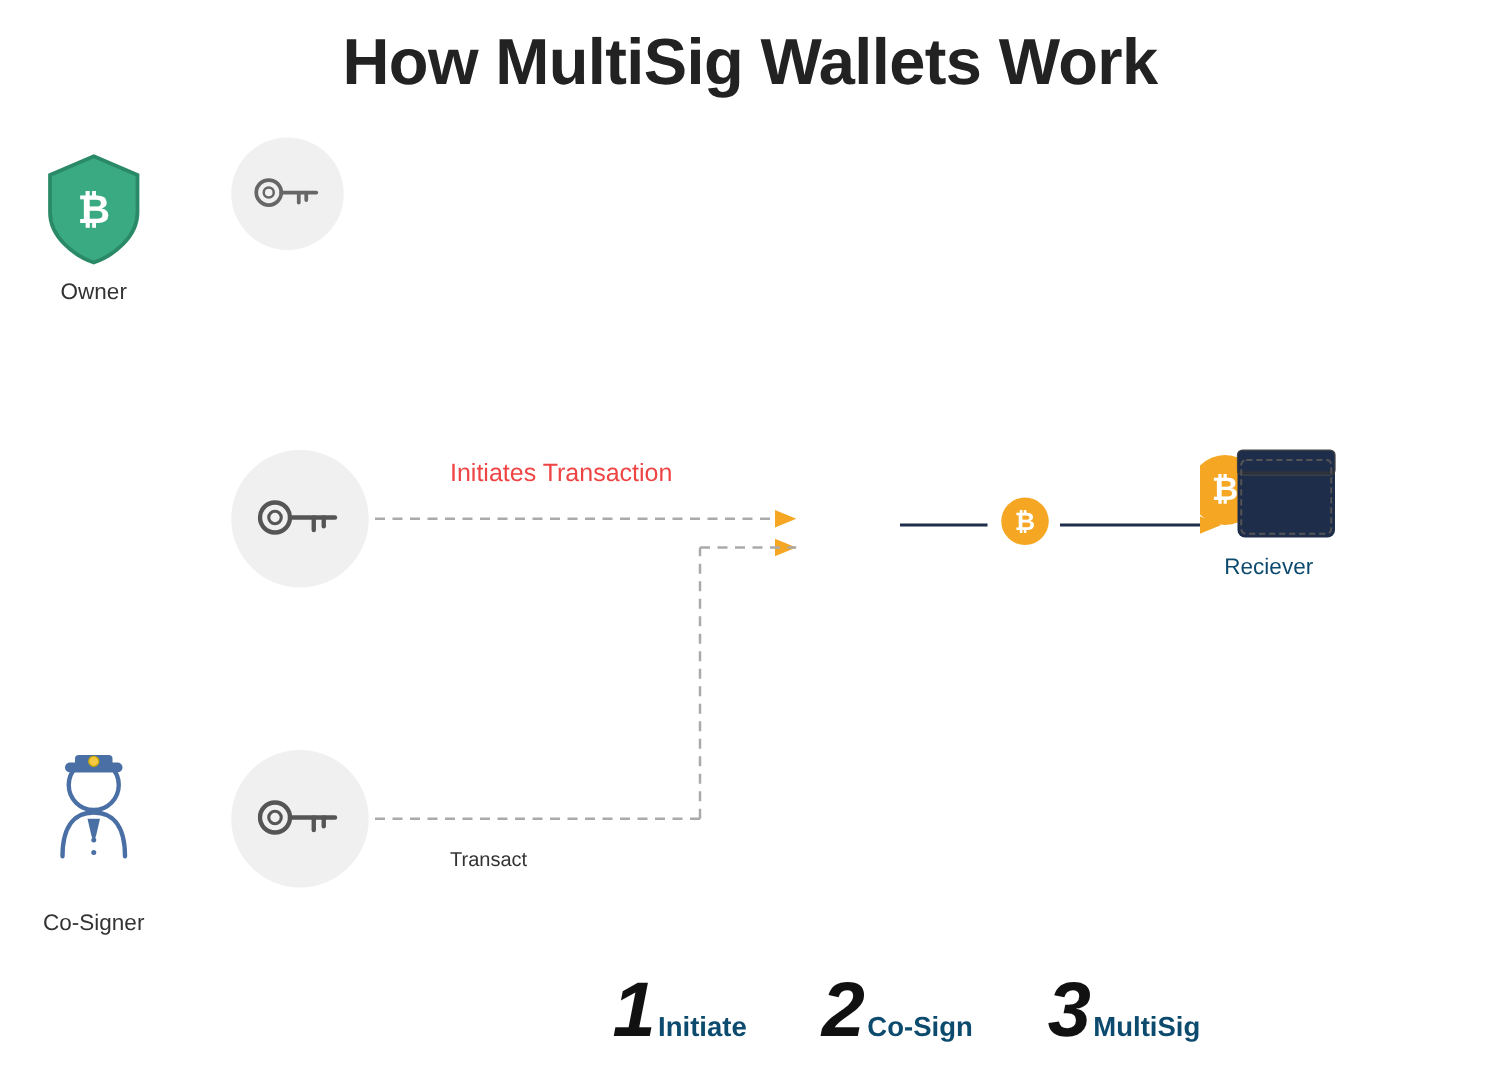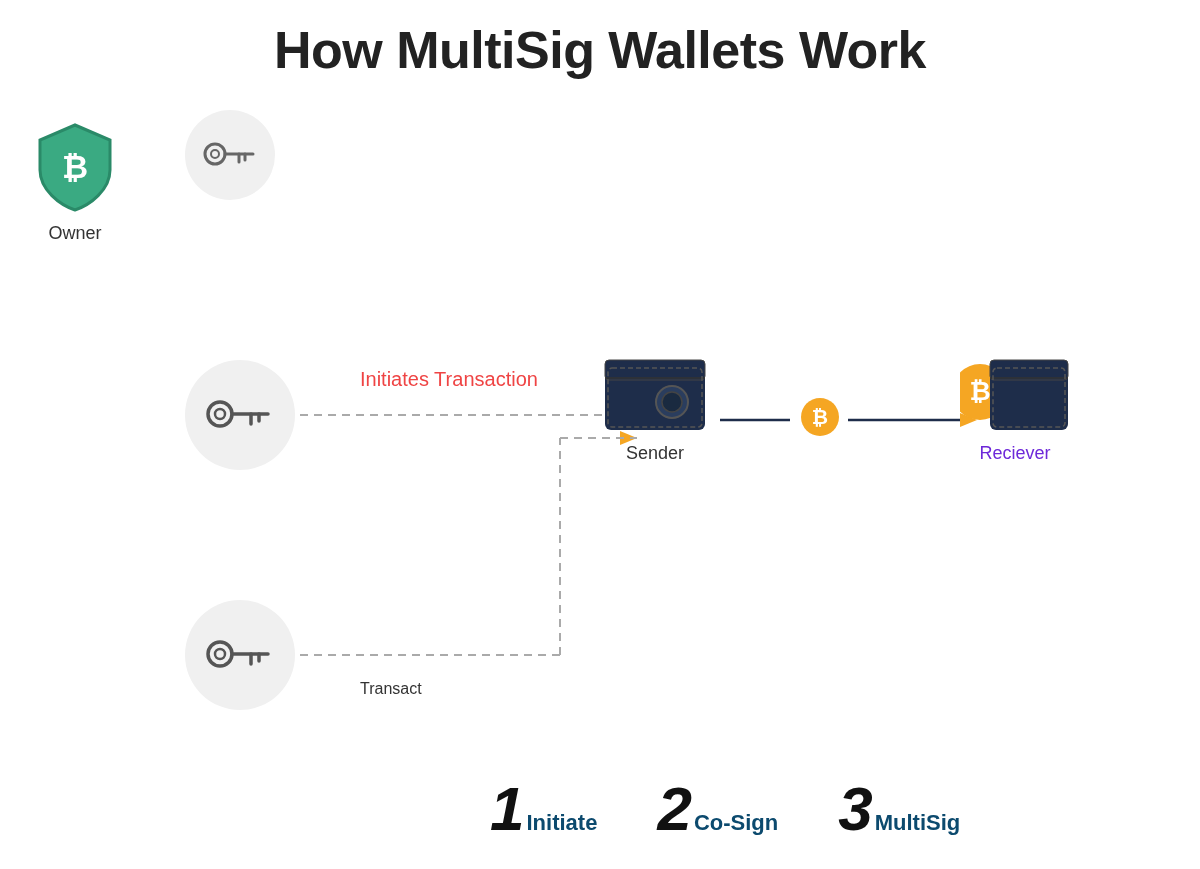--- a/index.html
+++ b/index.html
@@ -159,21 +159,21 @@
     .receiver-group {
       position: absolute;
       left: 960px;
       top: 260px;
       display: flex;
       flex-direction: column;
       align-items: center;
     }
     .receiver-label {
       font-size: 18px;
-      color: #6d28d9;
+      color: #0c4a6e;
       margin-top: 8px;
     }
 
     
     .lines-svg {
       position: absolute;
       top: 0;
       left: 0;
       width: 1200px;
       height: 780px;
@@ -256,51 +256,55 @@
   <div class="key-circle-mid">
     <svg width="68" height="36" viewBox="0 0 68 36">
       <circle cx="14" cy="17" r="12" fill="none" stroke="#555" stroke-width="3.5"></circle>
       <circle cx="14" cy="17" r="5" fill="none" stroke="#555" stroke-width="2.5"></circle>
       <line x1="26" y1="17" x2="62" y2="17" stroke="#555" stroke-width="3.5" stroke-linecap="round"></line>
       <line x1="53" y1="17" x2="53" y2="24" stroke="#555" stroke-width="3.5" stroke-linecap="round"></line>
       <line x1="45" y1="17" x2="45" y2="27" stroke="#555" stroke-width="3.5" stroke-linecap="round"></line>
     </svg>
   </div>
 
+  <div class="cosigner-group">
+    <svg width="90" height="120" viewBox="0 0 90 120">
+
+      <circle cx="45" cy="28" r="20" fill="none" stroke="#4a6fa5" stroke-width="3.5"></circle>
+
+      <rect x="22" y="10" width="46" height="8" rx="4" fill="#4a6fa5"></rect>
+      <rect x="30" y="4" width="30" height="10" rx="3" fill="#4a6fa5"></rect>
+
+      <circle cx="45" cy="9" r="4" fill="#f5c842" stroke="#cca800" stroke-width="1"></circle>
+
+      <path d="M20 85 C20 58 32 50 45 50 C58 50 70 58 70 85" fill="none" stroke="#4a6fa5" stroke-width="3.5" stroke-linecap="round"></path>
+
+      <circle cx="45" cy="62" r="2" fill="#4a6fa5"></circle>
+      <circle cx="45" cy="72" r="2" fill="#4a6fa5"></circle>
+      <circle cx="45" cy="82" r="2" fill="#4a6fa5"></circle>
+
+      <polygon points="40,55 50,55 47,68 45,74 43,68" fill="#4a6fa5"></polygon>
+    </svg>
+    <span class="cosigner-label">Co-Signer</span>
+  </div>
 
   <div class="key-circle-bot">
     <svg width="68" height="36" viewBox="0 0 68 36">
       <circle cx="14" cy="17" r="12" fill="none" stroke="#555" stroke-width="3.5"></circle>
       <circle cx="14" cy="17" r="5" fill="none" stroke="#555" stroke-width="2.5"></circle>
       <line x1="26" y1="17" x2="62" y2="17" stroke="#555" stroke-width="3.5" stroke-linecap="round"></line>
       <line x1="53" y1="17" x2="53" y2="24" stroke="#555" stroke-width="3.5" stroke-linecap="round"></line>
       <line x1="45" y1="17" x2="45" y2="27" stroke="#555" stroke-width="3.5" stroke-linecap="round"></line>
     </svg>
   </div>
 
   <div class="initiates-label">Initiates Transaction</div>
 
   <div class="authorize-label">Transact</div>
 
-  <div class="sender-group">
-    <svg width="110" height="85" viewBox="0 0 110 85">
-
-      <rect x="5" y="15" width="100" height="65" rx="6" fill="#1e2d4a"></rect>
-
-      <rect x="5" y="10" width="100" height="20" rx="4" fill="#1e2d4a" stroke="#444" stroke-width="1"></rect>
-
-      <line x1="5" y1="28" x2="105" y2="28" stroke="#333" stroke-width="1.5"></line>
-
-      <circle cx="72" cy="52" r="16" fill="#2a3d5e" stroke="#555" stroke-width="2"></circle>
-      <circle cx="72" cy="52" r="10" fill="#1a2a40" stroke="#444" stroke-width="1.5"></circle>
-
-      <rect x="8" y="18" width="94" height="59" rx="4" fill="none" stroke="#555" stroke-width="1.5" stroke-dasharray="5,3"></rect>
-    </svg>
-    <span class="sender-label">Sender</span>
-  </div>
 
   <div style="position:absolute; left:800px; top:307px;">
     <svg width="40" height="40" viewBox="0 0 40 40">
       <circle cx="20" cy="20" r="19" fill="#f5a623"></circle>
       <text x="20" y="27" text-anchor="middle" font-size="20" font-weight="bold" fill="white">₿</text>
     </svg>
   </div>
 
   <div class="receiver-group">
     <svg width="110" height="85" viewBox="0 0 110 85">

